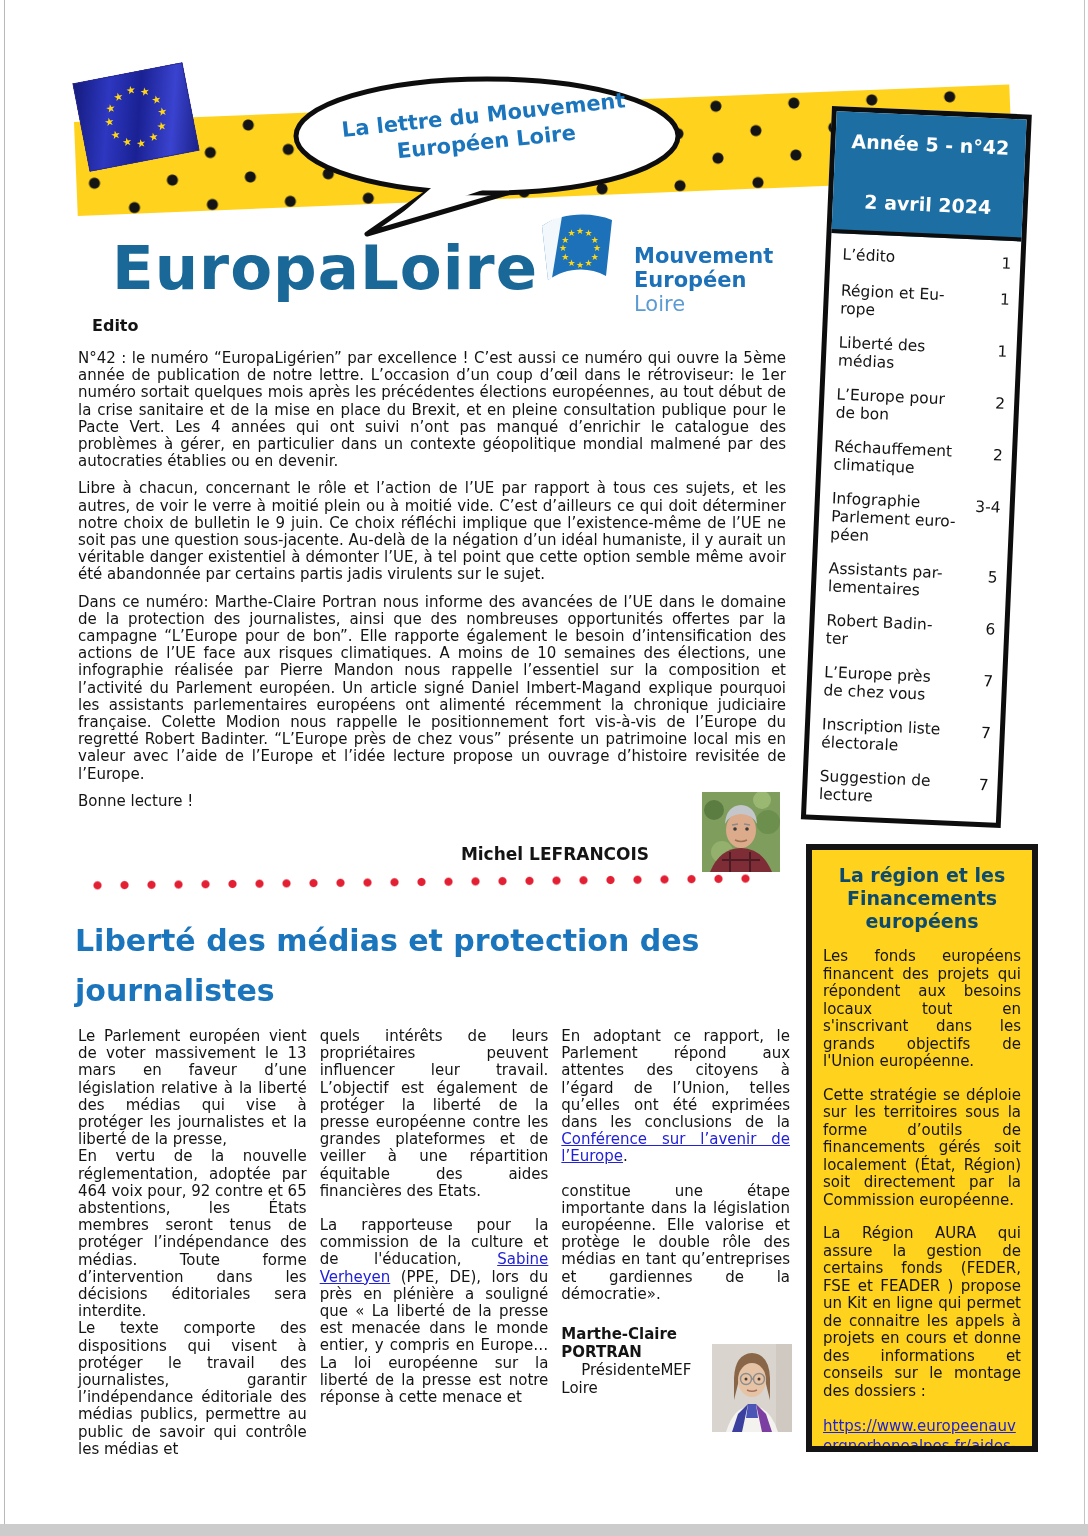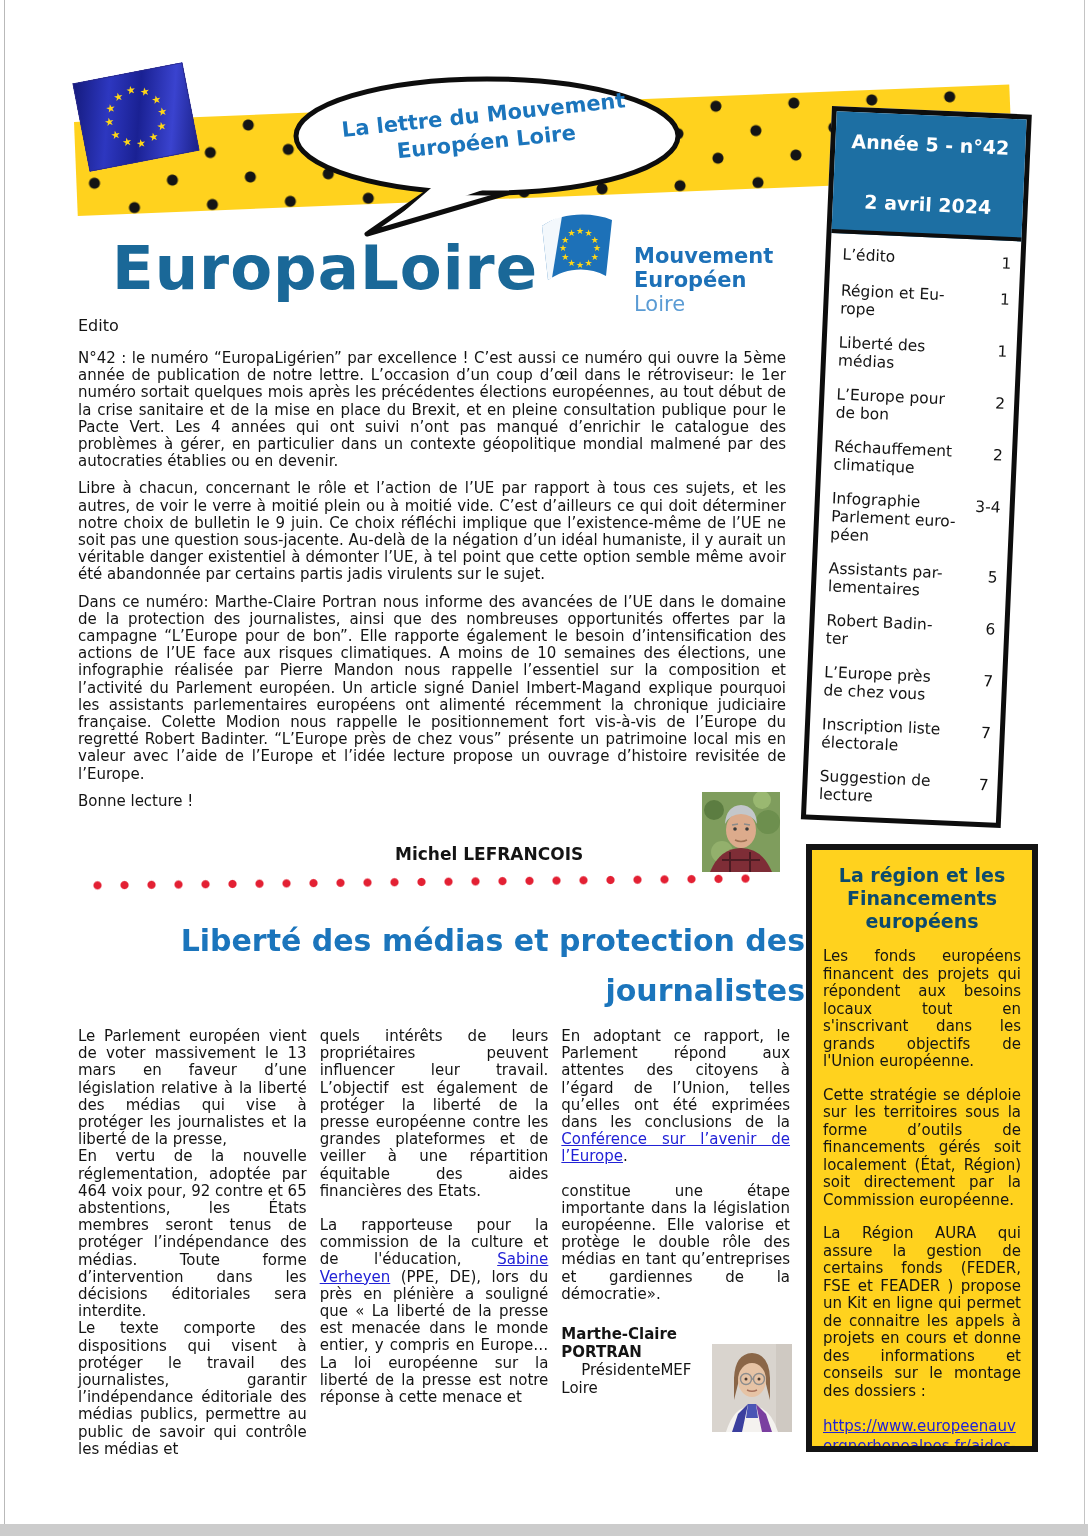--- a/index.html
+++ b/index.html
@@ -42,37 +42,37 @@
   
   .brand{position:absolute;left:112px;top:232px;font-size:61px;font-weight:bold;
          color:#1a6898;letter-spacing:1px;}
   .mef-flag{position:absolute;left:528px;top:208px;width:100px;height:94px;}
   .mef-flag svg{position:absolute;left:0;top:0;}
   .mef-text{position:absolute;left:634px;top:244px;font-size:21px;line-height:24px;}
   .mef-text .b{font-weight:bold;color:#1d71b8;}
   .mef-text .l{color:#5a9bd4;}
 
   
-  .edito-label{position:absolute;left:78px;top:316px;font-size:16px;font-weight:normal;}
+  .edito-label{position:absolute;left:92px;top:316px;font-size:16px;font-weight:bold;}
   .edito-body{position:absolute;left:78px;top:350px;width:708px;font-size:15px;
               line-height:17.2px;text-align:justify;}
   .edito-body p{margin:0 0 10px;}
-  .edito-sign{position:absolute;left:395px;top:844px;width:320px;text-align:left;
+  .edito-sign{position:absolute;left:395px;top:844px;width:320px;text-align:center;
               font-weight:bold;font-size:17px;}
   .photo{position:absolute;}
   .photo-michel{left:702px;top:792px;width:78px;height:80px;}
   .photo-marthe{left:712px;top:1344px;width:80px;height:88px;}
 
   .dotline{position:absolute;left:84px;top:876px;width:672px;height:12px;transform:rotate(-0.6deg);
            background-image:radial-gradient(circle,#e32033 3.5px,transparent 4.6px);
            background-size:27px 12px;background-position:0 50%;background-repeat:repeat-x;}
 
   
   .article-title{position:absolute;left:75px;top:916px;width:730px;font-size:30px;
-                 line-height:50px;font-weight:bold;color:#1b75bc;white-space:pre-line;text-align:right;}
+                 line-height:50px;font-weight:bold;color:#1b75bc;white-space:pre-line;}
   .cols{position:absolute;left:78px;top:1028px;width:712px;display:flex;gap:13px;}
   .col{flex:1;font-size:15px;line-height:17.2px;text-align:justify;}
   .col p{margin:0 0 17px;}
   .prewrap{white-space:pre-line;}
   .doc-link{color:#2121d6;text-decoration:underline;}
   .author{margin-top:22px;width:150px;text-align:left;}
   .a-name{font-weight:bold;line-height:18px;}
   .a-role{display:flex;justify-content:center;line-height:18px;}
   .a-loc{line-height:18px;}
 

